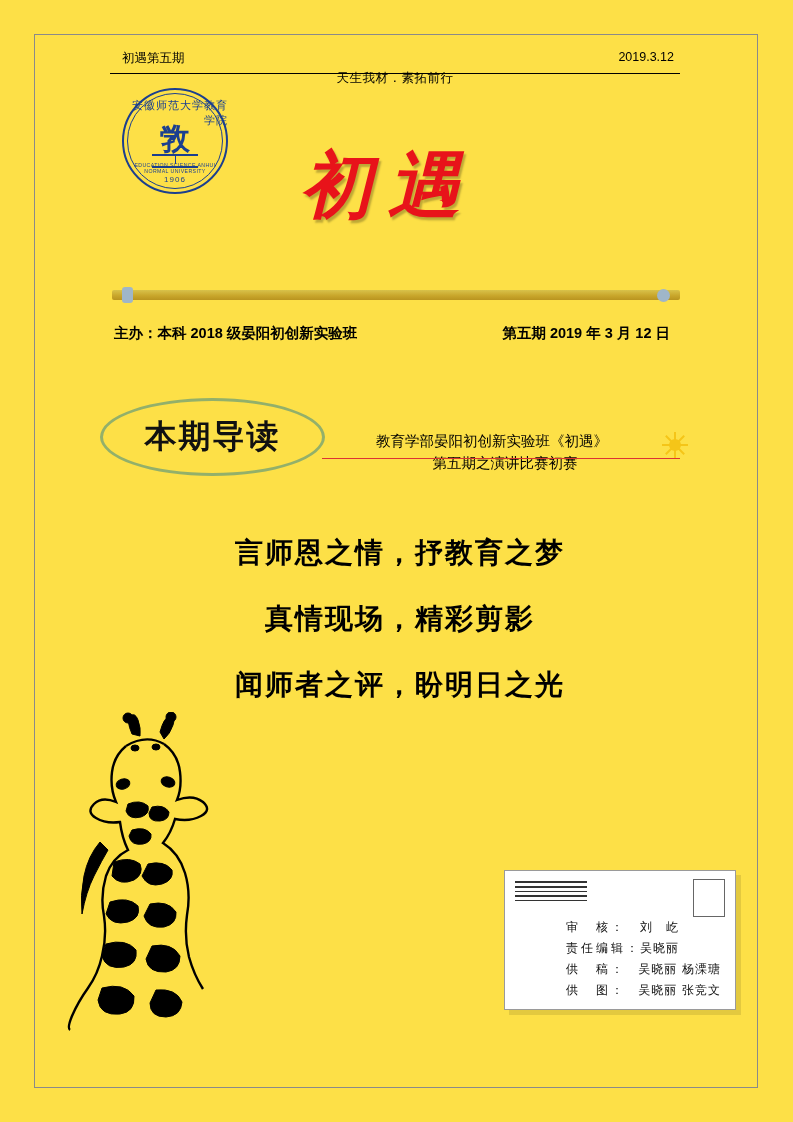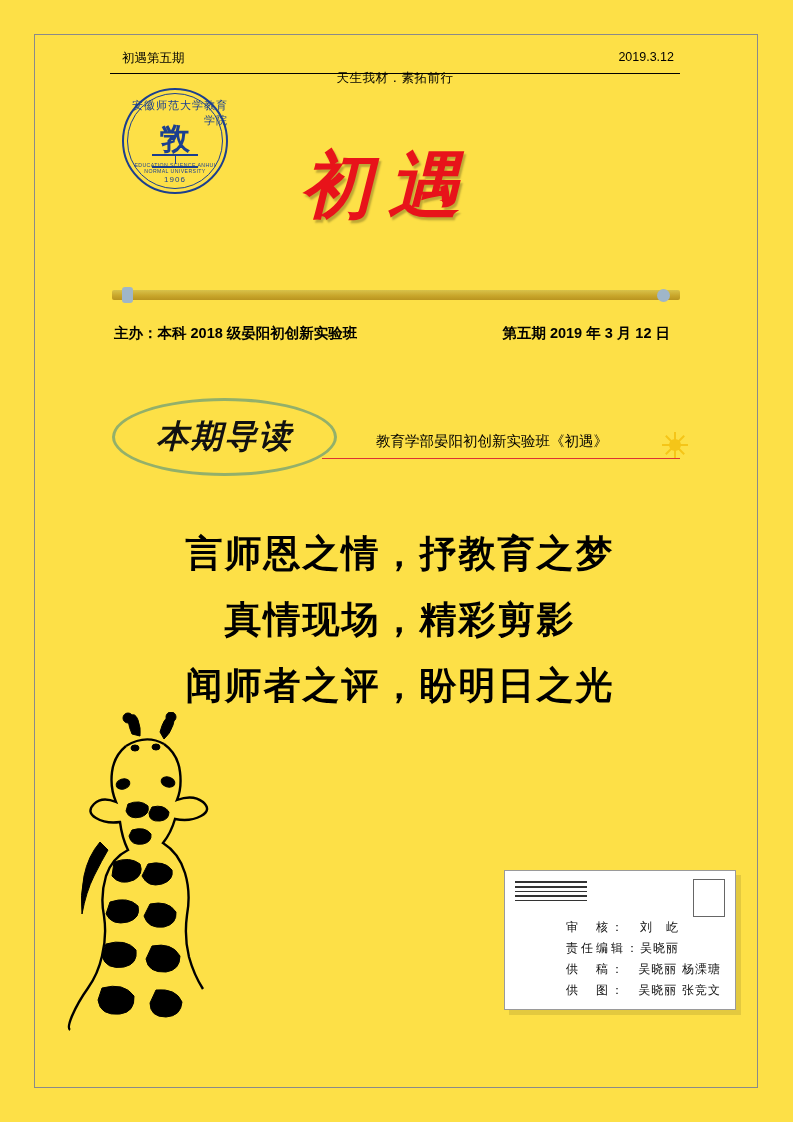--- a/index.html
+++ b/index.html
@@ -179,28 +179,27 @@
     font-size: 14.5px;
     font-weight: bold;
     color: #000;
   }
   .sponsor-row .left { position: absolute; left: 2px; top: 0; }
   .sponsor-row .right { position: absolute; right: 10px; top: 0; }
 
   
   .oval {
     position: absolute;
-    left: 112px;
+    left: 100px;
     top: 398px;
     width: 225px;
     height: 78px;
     border: 3px solid #93b06a;
     border-radius: 50%;
     box-sizing: border-box;
-    font-style: italic;
   }
   .oval .txt {
     position: absolute;
     left: 0; right: 0; top: 50%;
     transform: translateY(-50%);
     text-align: center;
     font-family: "DejaVu Sans", sans-serif;
     font-size: 32px;
     font-weight: bold;
     color: #111;
@@ -256,21 +255,21 @@
   .sun .ray.r4 { transform: rotate(135deg); }
 
   
   .poem {
     position: absolute;
     left: 160px;
     top: 520px;
     width: 480px;
     text-align: center;
     font-family: "DejaVu Serif", serif;
-    font-size: 37px;
+    font-size: 28px;
     font-weight: bold;
     color: #000;
     line-height: 66px;
     letter-spacing: 2px;
   }
 
   
   .giraffe {
     position: absolute;
     left: 40px;
@@ -365,20 +364,21 @@
     <div class="left">主办：本科 2018 级晏阳初创新实验班</div>
     <div class="right">第五期 2019 年 3 月 12 日</div>
   </div>
 
   <div class="oval">
     <div class="txt">本期导读</div>
   </div>
 
   <div class="subtitle-block">
     <div class="l1">教育学部晏阳初创新实验班《初遇》</div>
+    <div class="l2">第五期之演讲比赛初赛</div>
     <div class="rule"></div>
   </div>
 
   <div class="sun">
     <div class="ray"></div>
     <div class="ray r2"></div>
     <div class="ray r3"></div>
     <div class="ray r4"></div>
     <div class="core"></div>
   </div>

